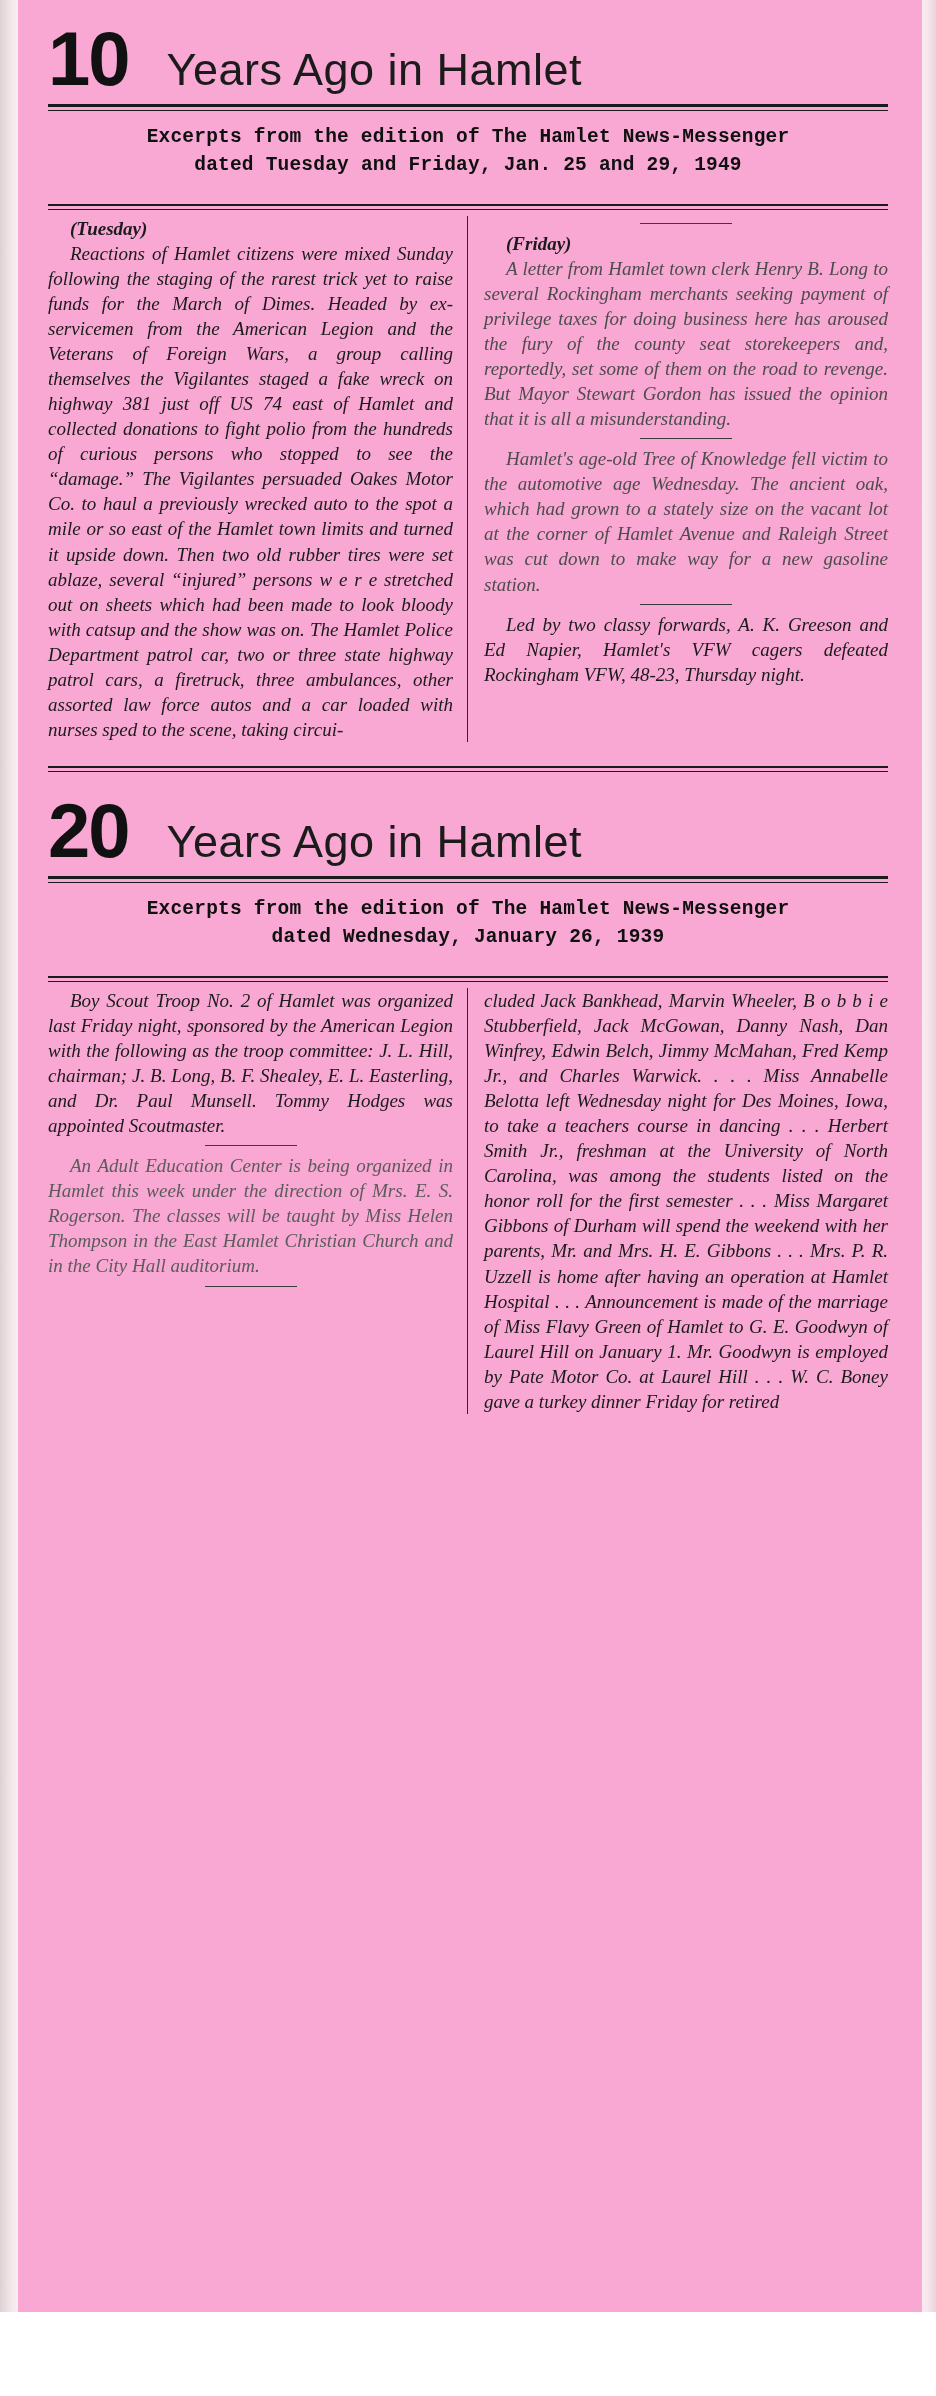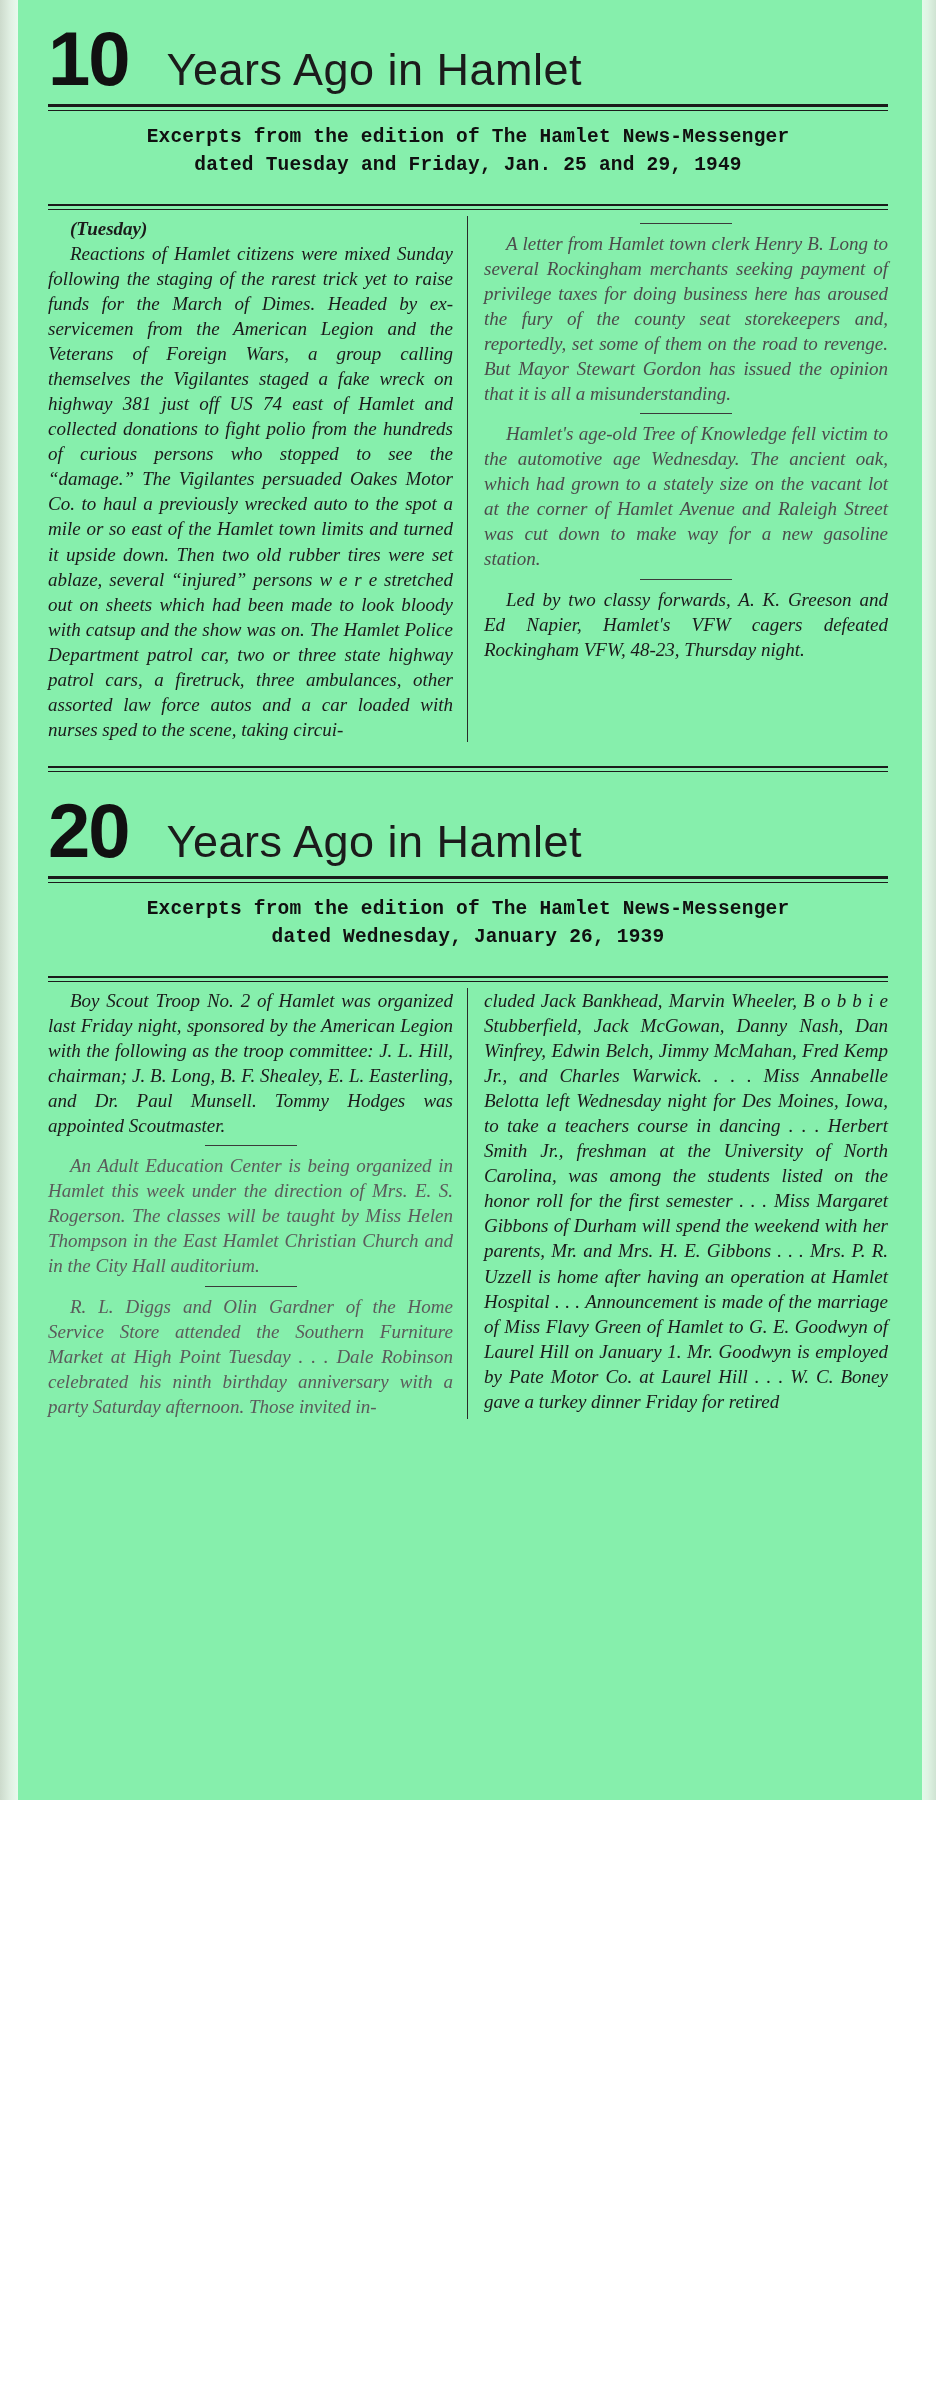--- a/index.html
+++ b/index.html
@@ -8,22 +8,22 @@
     background: #ffffff;
   }
   body {
     width: 936px;
     font-family: "Liberation Serif", serif;
     color: #1a1a1a;
   }
   .page {
     position: relative;
     width: 936px;
-    height: 1800px;
-    background: #86efac;
+    height: 2312px;
+    background: #f9a8d4;
     overflow: hidden;
   }
   
   .page::before {
     content: "";
     position: absolute;
     left: 0; top: 0; bottom: 0;
     width: 18px;
     background: linear-gradient(90deg, #d9d7d2 0%, #f2f1ee 60%, #fbfbf9 100%);
     opacity: .85;
@@ -169,20 +169,21 @@
     <hr class="divider-wide">
     <hr class="divider-wide thin">
 
     <div class="cols">
       <div class="col left">
         <p class="centered-label">(Tuesday)</p>
         <p>Reactions of Hamlet citizens were mixed Sunday following the staging of the rarest trick yet to raise funds for the March of Dimes. Headed by ex-servicemen from the American Legion and the Veterans of Foreign Wars, a group calling themselves the Vigilantes staged a fake wreck on highway 381 just off US 74 east of Hamlet and collected donations to fight polio from the hundreds of curious persons who stopped to see the “damage.” The Vigilantes persuaded Oakes Motor Co. to haul a previously wrecked auto to the spot a mile or so east of the Hamlet town limits and turned it upside down. Then two old rubber tires were set ablaze, several “injured” persons w e r e stretched out on sheets which had been made to look bloody with catsup and the show was on. The Hamlet Police Department patrol car, two or three state highway patrol cars, a firetruck, three ambulances, other assorted law force autos and a car loaded with nurses sped to the scene, taking circui-</p>
       </div>
       <div class="col right">
         <hr class="sep">
+        <p class="centered-label">(Friday)</p>
         <p class="faded">A letter from Hamlet town clerk Henry B. Long to several Rockingham merchants seeking payment of privilege taxes for doing business here has aroused the fury of the county seat storekeepers and, reportedly, set some of them on the road to revenge. But Mayor Stewart Gordon has issued the opinion that it is all a misunderstanding.</p>
         <hr class="sep">
         <p class="faded">Hamlet's age-old Tree of Knowledge fell victim to the automotive age Wednesday. The ancient oak, which had grown to a stately size on the vacant lot at the corner of Hamlet Avenue and Raleigh Street was cut down to make way for a new gasoline station.</p>
         <hr class="sep">
         <p>Led by two classy forwards, A. K. Greeson and Ed Napier, Hamlet's VFW cagers defeated Rockingham VFW, 48-23, Thursday night.</p>
       </div>
     </div>
 
     <div class="spacer-sm"></div>
     <hr class="divider-wide">
@@ -204,21 +205,20 @@
     </div>
     <hr class="divider-wide">
     <hr class="divider-wide thin">
 
     <div class="cols">
       <div class="col left">
         <p>Boy Scout Troop No. 2 of Hamlet was organized last Friday night, sponsored by the American Legion with the following as the troop committee: J. L. Hill, chairman; J. B. Long, B. F. Shealey, E. L. Easterling, and Dr. Paul Munsell. Tommy Hodges was appointed Scoutmaster.</p>
         <hr class="sep">
         <p class="faded2">An Adult Education Center is being organized in Hamlet this week under the direction of Mrs. E. S. Rogerson. The classes will be taught by Miss Helen Thompson in the East Hamlet Christian Church and in the City Hall auditorium.</p>
         <hr class="sep">
-        <p class="faded2">R. L. Diggs and Olin Gardner of the Home Service Store attended the Southern Furniture Market at High Point Tuesday . . . Dale Robinson celebrated his ninth birthday anniversary with a party Saturday afternoon. Those invited in-</p>
       </div>
       <div class="col right">
         <p class="noindent">cluded Jack Bankhead, Marvin Wheeler, B o b b i e Stubberfield, Jack McGowan, Danny Nash, Dan Winfrey, Edwin Belch, Jimmy McMahan, Fred Kemp Jr., and Charles Warwick. . . . Miss Annabelle Belotta left Wednesday night for Des Moines, Iowa, to take a teachers course in dancing . . . Herbert Smith Jr., freshman at the University of North Carolina, was among the students listed on the honor roll for the first semester . . . Miss Margaret Gibbons of Durham will spend the weekend with her parents, Mr. and Mrs. H. E. Gibbons . . . Mrs. P. R. Uzzell is home after having an operation at Hamlet Hospital . . . Announcement is made of the marriage of Miss Flavy Green of Hamlet to G. E. Goodwyn of Laurel Hill on January 1. Mr. Goodwyn is employed by Pate Motor Co. at Laurel Hill . . . W. C. Boney gave a turkey dinner Friday for retired</p>
       </div>
     </div>
   </div>
 
 </div>
 
 </body></html>

